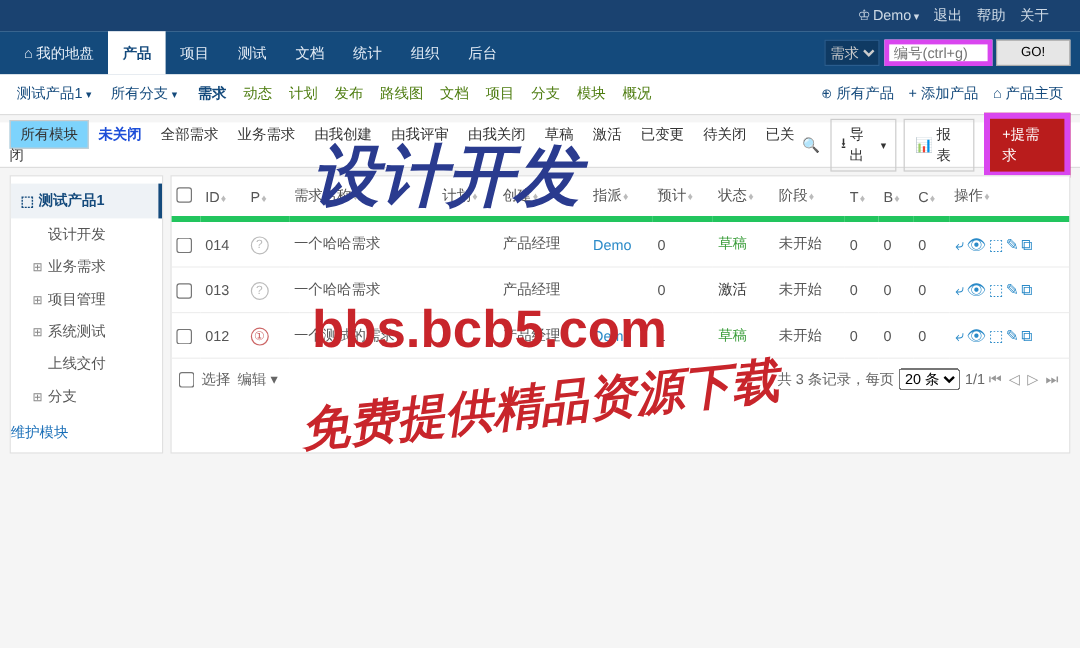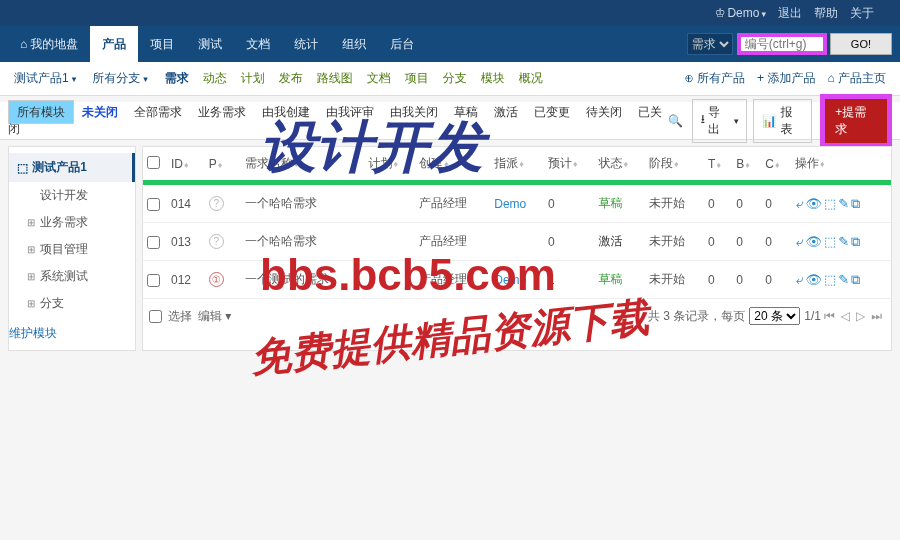--- a/index.html
+++ b/index.html
@@ -128,20 +128,21 @@
   <div class="side">
     <div class="hdr">
         <span>⬚</span>
         <span>测试产品1</span>
       </div>
     <div id="side-nodes">
         <div class="node"><span class="exp"></span>设计开发</div>
         <div class="node"><span class="exp">⊞</span>业务需求</div>
         <div class="node"><span class="exp">⊞</span>项目管理</div>
         <div class="node"><span class="exp">⊞</span>系统测试</div>
+        <div class="node"><span class="exp"></span>上线交付</div>
         <div class="node"><span class="exp">⊞</span>分支</div>
       </div>
     <div class="maint">维护模块</div>
   </div>
 
   <div class="main">
     <table>
       <thead>
           <tr id="thead-row">
             <th style="width:18px"><input type="checkbox" style=""></th>

